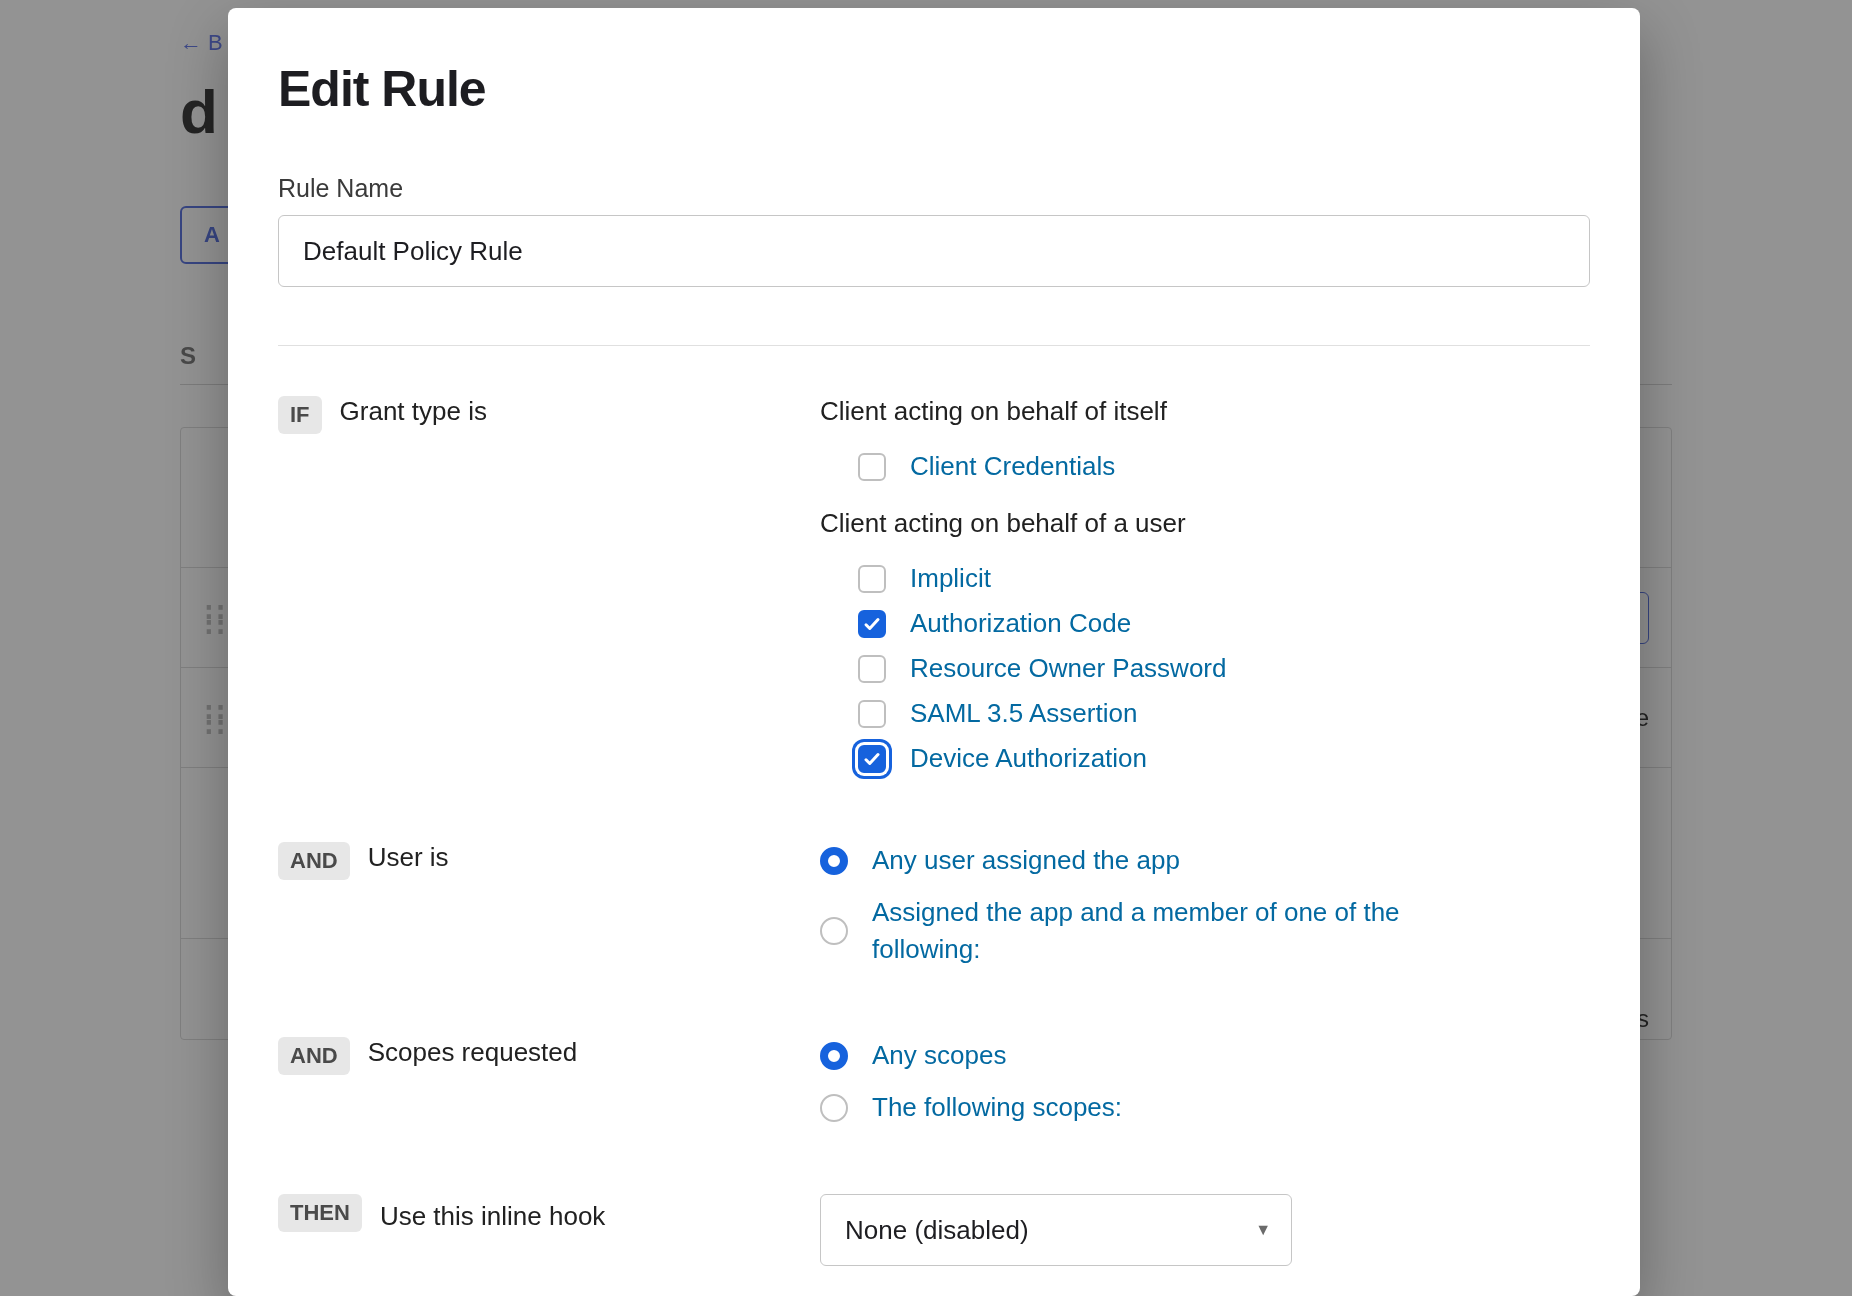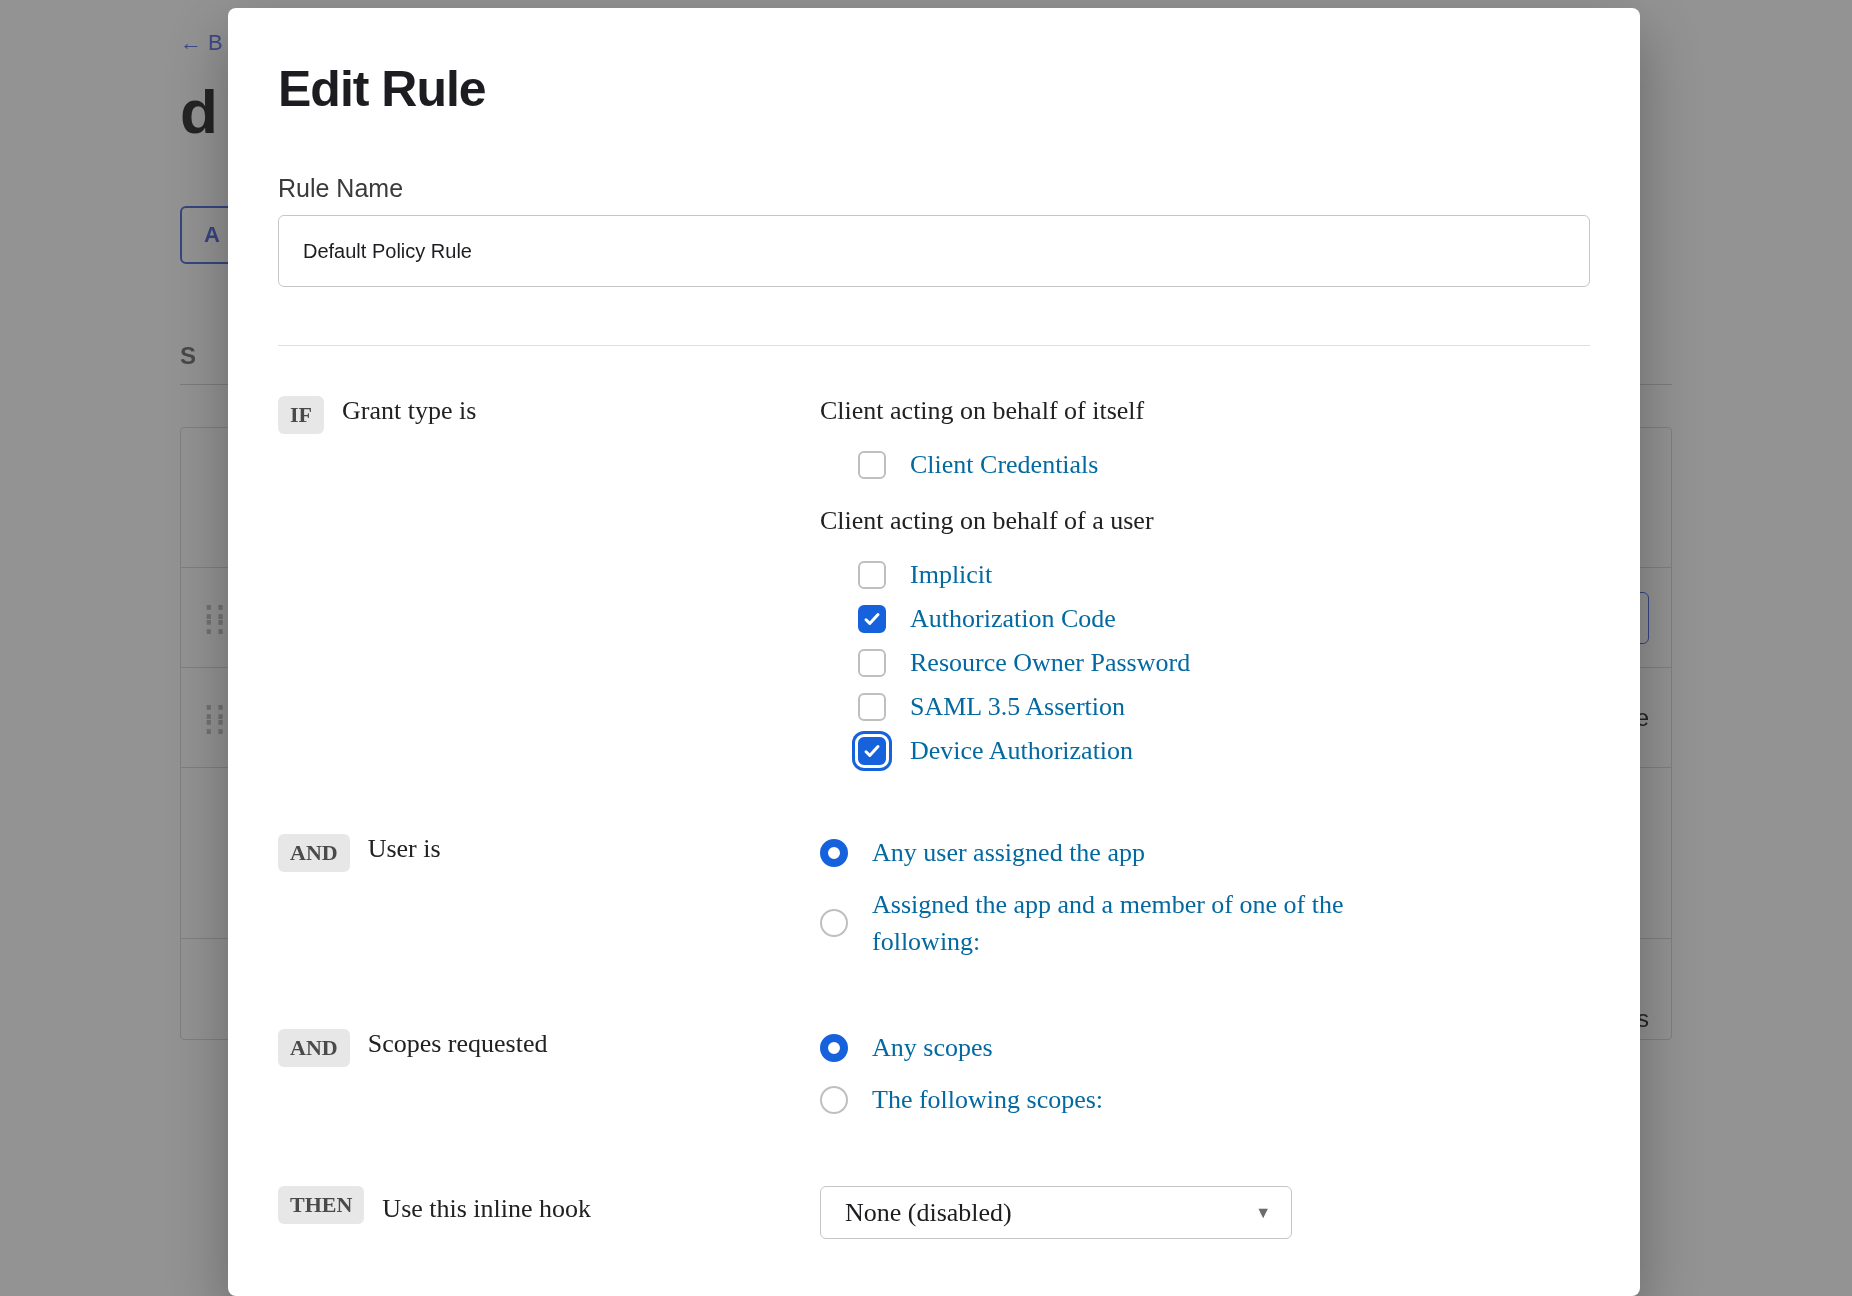--- a/index.html
+++ b/index.html
@@ -163,38 +163,37 @@
       font-size: 25px;
       color: #3a3a3a;
       margin-bottom: 12px;
       font-weight: 400;
     }
     .text-input {
       width: 100%;
       height: 72px;
       border: 1px solid #c6c6c6;
       border-radius: 6px;
-      font-size: 20px;
+      font-size: 26px;
       padding: 0 24px;
       color: #1d1d21;
       background: #fff;
     }
     .divider {
       border: none;
       border-top: 1px solid #e0e0e0;
       margin-top: 58px;
     }
     .conditions {
       margin-top: 50px;
     }
     .cond-row {
       display: flex;
       align-items: flex-start;
       margin-bottom: 54px;
-      font-family: Liberation Serif, serif;
     }
     .cond-left {
       width: 542px;
       display: flex;
       align-items: flex-end;
       gap: 18px;
       flex-shrink: 0;
     }
     .cond-left.top-align {
       align-items: flex-start;
@@ -279,21 +278,21 @@
     }
     .radio.selected {
       border-color: #1662dd;
       border-width: 8px;
     }
     .radio-row .check-label {
       line-height: 1.45;
     }
     .select-control {
       width: 472px;
-      height: 53px;
+      height: 72px;
       border: 1px solid #c6c6c6;
       border-radius: 6px;
       font-size: 26px;
       padding: 0 48px 0 24px;
       color: #1d1d21;
       background: #fff;
       display: flex;
       align-items: center;
       position: relative;
       cursor: pointer;

